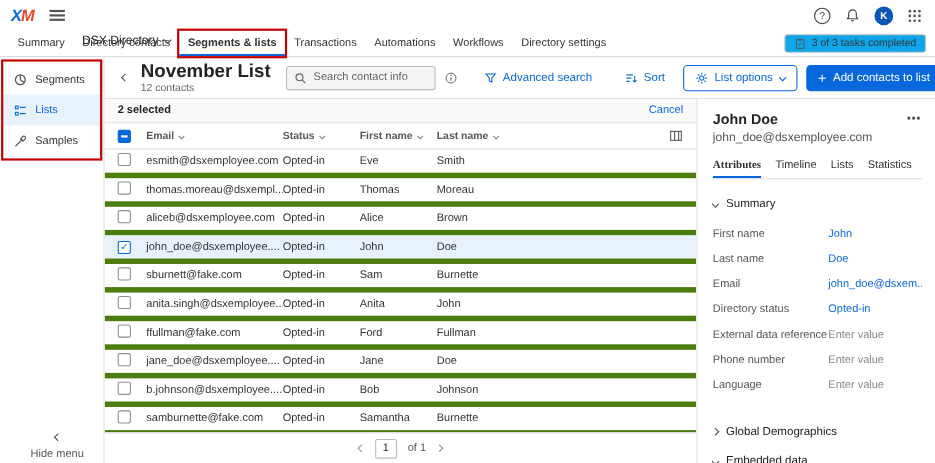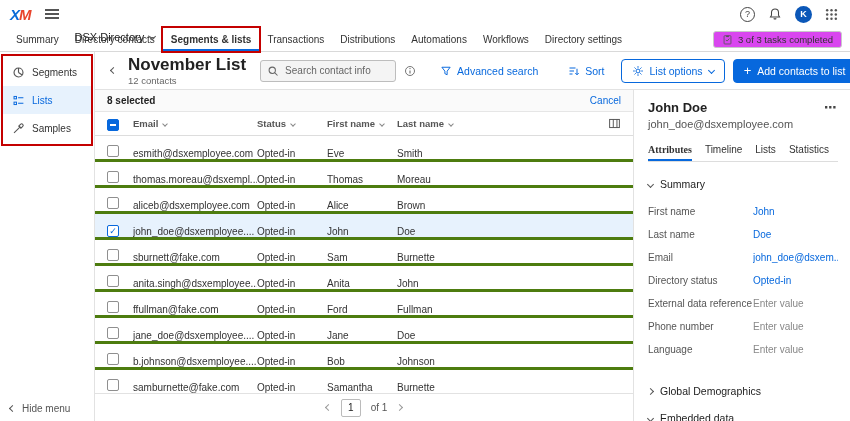--- a/index.html
+++ b/index.html
@@ -21,31 +21,31 @@
   .dirsel .chev{color:#555;}
   .hdr-right{margin-left:auto;display:flex;align-items:center;gap:13px;}
   .qmark{width:15px;height:15px;border:1.2px solid #444;border-radius:50%;font-size:9px;display:flex;align-items:center;justify-content:center;color:#444;cursor:pointer;}
   .avatar{width:17px;height:17px;border-radius:50%;background:#0B57B8;color:#fff;font-size:9px;font-weight:bold;display:flex;align-items:center;justify-content:center;cursor:pointer;}
 
   
   .nav{height:24px;display:flex;align-items:stretch;border-bottom:1px solid #d9d9d9;padding:0 8px;}
   .tab{display:flex;align-items:center;padding:0 8px;font-size:10px;color:#333;cursor:pointer;white-space:nowrap;}
   .tab.active{font-weight:bold;box-shadow:inset 0 -2px 0 #0768DD;}
   .annot{outline:2px solid #C40000;}
-  .pill{margin-left:auto;align-self:center;display:flex;align-items:center;gap:5px;border:1px solid #c9c9c9;border-radius:3px;background:#d946ef;padding:2px 8px;font-size:9.5px;color:#333;cursor:pointer;}
+  .pill{margin-left:auto;align-self:center;display:flex;align-items:center;gap:5px;border:1px solid #c9c9c9;border-radius:3px;background:#0ea5e9;padding:2px 8px;font-size:9.5px;color:#333;cursor:pointer;}
 
   
   .content{display:flex;height:369px;}
   .sidebar{width:95px;border-right:1px solid #e2e2e2;position:relative;flex:none;}
   .side-items{margin:4px 3px 0 3px;padding:2px 0;}
   .side-item{height:28px;display:flex;align-items:center;gap:7px;padding-left:9px;font-size:10px;color:#333;cursor:pointer;}
   .side-item svg{color:#555;}
   .side-item.active{background:#E7F2FD;color:#0768DD;}
   .side-item.active svg{color:#0768DD;}
-  .hide-menu{position:absolute;bottom:0;left:0;right:0;height:26px;display:flex;align-items:center;gap:7px;padding-left:10px;font-size:10px;color:#555;cursor:pointer;}
+  .hide-menu{position:absolute;bottom:0;left:0;right:0;height:26px;display:flex;align-items:center;gap:7px;padding-left:10px;font-size:10px;color:#555;cursor:pointer;flex-direction:column;}
   .main{flex:1;display:flex;flex-direction:column;min-width:0;}
 
   
   .toolbar{height:38px;display:flex;align-items:center;border-bottom:1px solid #e2e2e2;padding:0 8px 0 12px;gap:8px;flex:none;}
   .back{color:#555;padding:4px;cursor:pointer;display:flex;}
   .lt-name{font-size:17px;font-weight:bold;color:#222;line-height:1.25;white-space:nowrap;}
   .lt-count{font-size:9.5px;color:#666;line-height:1.25;}
   .searchbox{width:136px;height:22px;background:#f4f4f4;border:1px solid #bdbdbd;border-radius:3px;display:flex;align-items:center;gap:4px;padding:0 6px;margin-left:6px;flex:none;}
   .searchbox input{border:none;outline:none;background:transparent;font-family:inherit;font-size:10px;width:100%;color:#333;}
   .searchbox input::placeholder{color:#666;}
@@ -64,21 +64,21 @@
   .selbar{height:22px;display:flex;align-items:center;padding:0 12px;border-bottom:1px solid #e6e6e6;background:#fafafa;flex:none;}
   .selcount{font-size:10px;font-weight:bold;color:#222;}
   .cancel{margin-left:auto;color:#0768DD;font-size:10px;cursor:pointer;}
   .thead{height:24px;display:flex;align-items:center;border-bottom:1px solid #ddd;flex:none;color:#555;font-size:9.5px;font-weight:bold;}
   .thead .chev{color:#888;width:4px;height:4px;}
   .c0{width:38px;padding-left:12px;flex:none;}
   .c1{width:124px;flex:none;} .c2{width:70px;flex:none;} .c3{width:70px;flex:none;} .c4{flex:1;min-width:0;}
   .c5{width:42px;flex:none;display:flex;justify-content:flex-end;padding-right:12px;color:#555;}
   .th{display:flex;align-items:center;gap:5px;cursor:pointer;}
   .tbody{flex:1;overflow:hidden;}
-  .tr{height:26px;display:flex;align-items:flex-end;border-bottom:3px solid #4d7c0f;font-size:10px;color:#333;cursor:pointer;}
+  .tr{height:26px;display:flex;align-items:center;border-bottom:5px solid #4d7c0f;font-size:10px;color:#333;cursor:pointer;}
   .tr.selected{background:#E7F2FD;}
   .cell{white-space:nowrap;overflow:hidden;padding-right:6px;}
   .cb{width:12px;height:12px;border:1px solid #8f8f8f;border-radius:2px;background:#fff;display:inline-flex;align-items:center;justify-content:center;cursor:pointer;}
   .cb.ind{background:#0768DD;border-color:#0768DD;}
   .cb.ind::after{content:"";width:6px;height:2px;background:#fff;}
   .cb.checked{border-color:#0768DD;}
   .cb.checked::after{content:"✓";color:#0768DD;font-size:9px;font-weight:bold;}
   .pager{height:28px;border-top:1px solid #e2e2e2;display:flex;align-items:center;justify-content:center;gap:10px;flex:none;color:#555;font-size:10px;}
   .pager .chev{color:#999;cursor:pointer;}
   .pagebox{min-width:20px;height:18px;border:1px solid #bbb;border-radius:2px;display:flex;align-items:center;justify-content:center;background:#fff;color:#222;padding:0 4px;cursor:pointer;}
@@ -138,21 +138,20 @@
         </svg>
     </span>
   </span>
 </div>
 
 <div class="nav">
   <div class="tab">Summary</div>
   <div class="tab">Directory contacts</div>
   <div class="tab active annot">Segments &amp; lists</div>
   <div class="tab">Transactions</div>
-  <div class="tab">Distributions</div>
   <div class="tab">Automations</div>
   <div class="tab">Workflows</div>
   <div class="tab">Directory settings</div>
   <div class="pill">
     <svg width="11" height="11" viewBox="0 0 16 16">
         <rect x="3" y="2.5" width="10" height="12" rx="1" fill="none" stroke="#555" stroke-width="1.2"></rect>
         <path d="M6 2.5h4v2H6z" fill="#555"></path>
         <path d="M5.5 8.5l1.8 1.8 3.4-3.6" stroke="#555" fill="none" stroke-width="1.2"></path>
       </svg>
     <span>3 of 3 tasks completed</span>
@@ -240,21 +239,21 @@
       <button class="btn primary">
         <span class="plus">+</span>
         <span>Add contacts to list</span>
       </button>
     </div>
 
     <div class="lower">
 
       <div class="tablecol">
         <div class="selbar">
-          <span class="selcount">8 selected</span>
+          <span class="selcount">2 selected</span>
           <span class="cancel">Cancel</span>
         </div>
 
         <div class="thead">
           <div class="c0"><span class="cb ind"></span></div>
           <div class="c1">
               <span class="th">
                 <span>Email</span>
                 <i class="chev"></i>
               </span>

